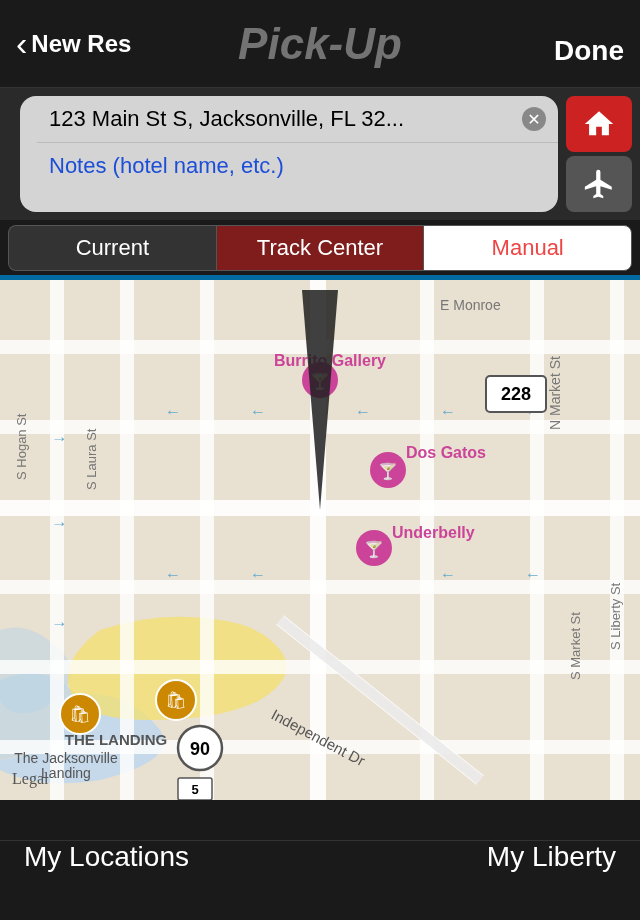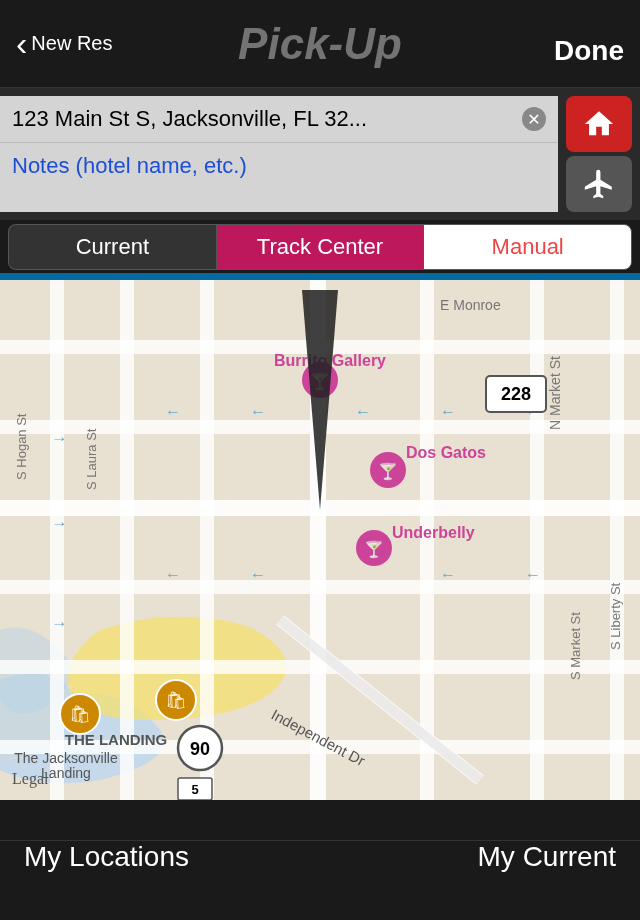--- a/index.html
+++ b/index.html
@@ -31,22 +31,22 @@
       font-size: 28px;
       cursor: pointer;
     }
     #header-back .chevron {
       font-size: 34px;
       font-weight: 300;
       line-height: 1;
       margin-top: -2px;
     }
     #header-back .back-text {
-      font-size: 20px;
-      font-weight: 400;
+      font-size: 24px;
+      font-weight: 700;
     }
     #header-title {
       color: #737373;
       font-size: 44px;
       font-weight: 700;
       position: absolute;
       left: 50%;
       transform: translateX(-50%);
       font-style: italic;
     }
@@ -64,23 +64,24 @@
       background: #2a2a2a;
       padding: 0;
       display: flex;
       flex-direction: row;
     }
     #address-inputs {
       flex: 1;
       display: flex;
       flex-direction: column;
       background: #d4d4d4;
-      margin: 8px 0 8px 0;
-      border-radius: 0;
+      margin: 8px 0 8px 20px;
+      border-radius: 16px;
       overflow: hidden;
+      padding-left: 17px;
     }
     #address-row {
       display: flex;
       align-items: center;
       padding: 10px 12px;
       border-bottom: 1px solid #bbb;
     }
     #address-text {
       flex: 1;
       font-size: 22px;
@@ -132,41 +133,41 @@
     .icon-btn svg { width: 34px; height: 34px; fill: #fff; }
 
     
     #segmented-control {
       width: 640px;
       height: 60px;
       background: #1a1a1a;
       display: flex;
       align-items: center;
       padding: 6px 8px;
-      border-bottom: 7px solid #0369a1;
+      border-bottom: 5px solid #0369a1;
     }
     .seg-btn {
       flex: 1;
       height: 46px;
       display: flex;
       align-items: center;
       justify-content: center;
       font-size: 22px;
       font-weight: 500;
       cursor: pointer;
       border: 1px solid #555;
     }
     .seg-btn:first-child {
       border-radius: 8px 0 0 8px;
       background: #333;
       color: #fff;
       border-right: none;
     }
     .seg-btn:nth-child(2) {
-      background: #be185d;
+      background: #7f1d1d;
       color: #fff;
       border-right: none;
     }
     .seg-btn:last-child {
       border-radius: 0 8px 8px 0;
       background: #fff;
       color: #ef4444;
     }
 
     
@@ -367,14 +368,14 @@
 
   <div id="map-pin">
     <div class="pin-body"></div>
   </div>
 
   <span id="legal-text">Legal</span>
 </div>
 
 <div id="footer">
   <div class="footer-btn">My Locations</div>
-  <div class="footer-btn">My Current</div>
+  <div class="footer-btn">My Liberty</div>
 </div>
 
 </body></html>

